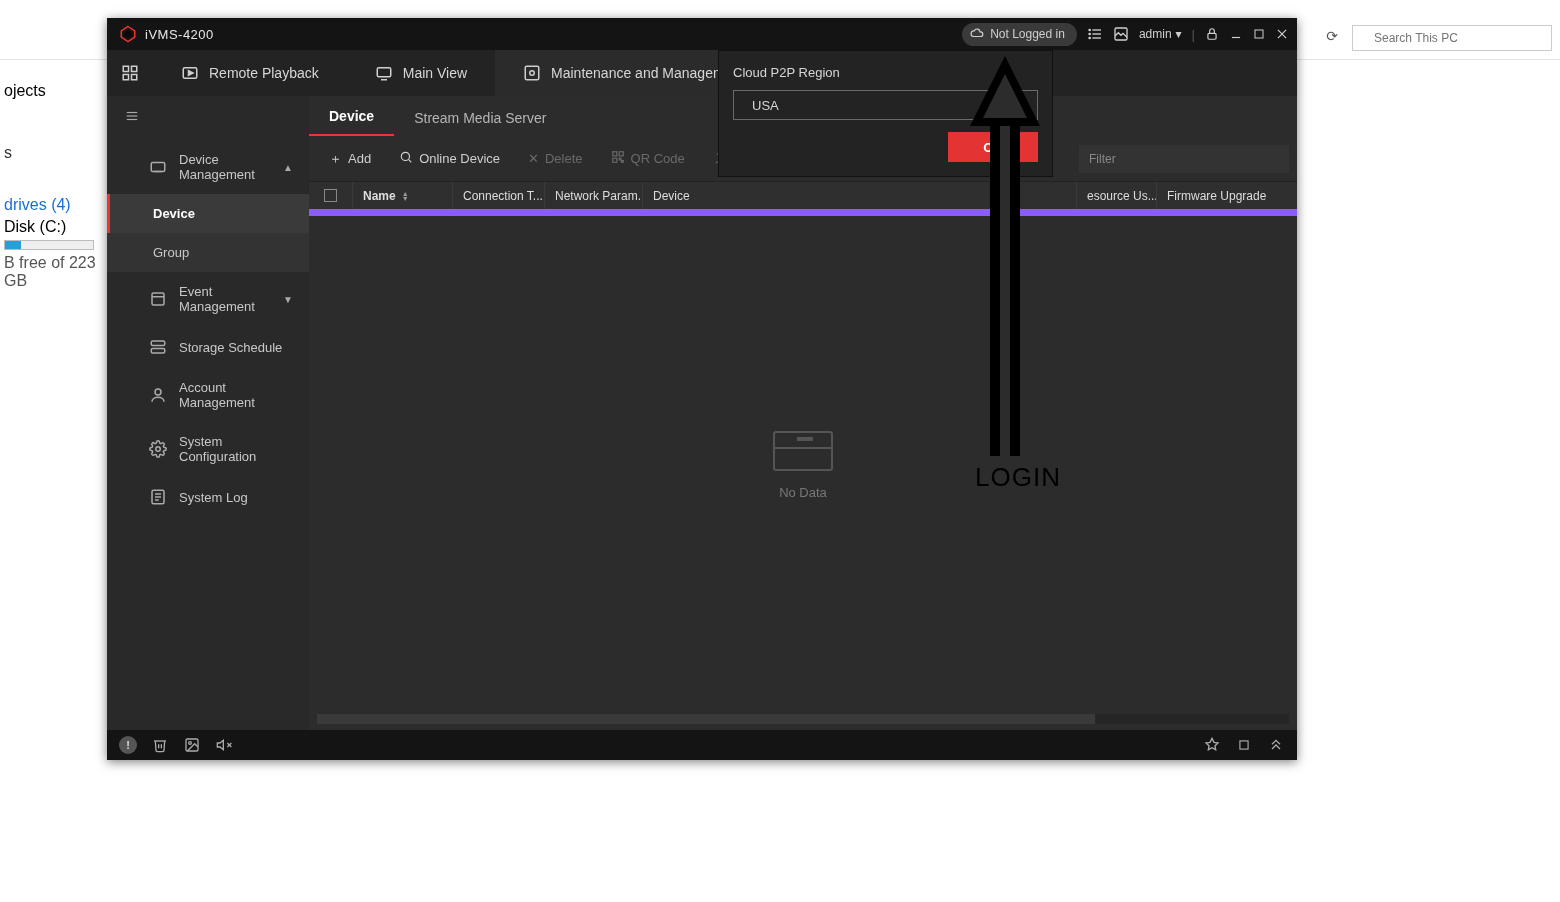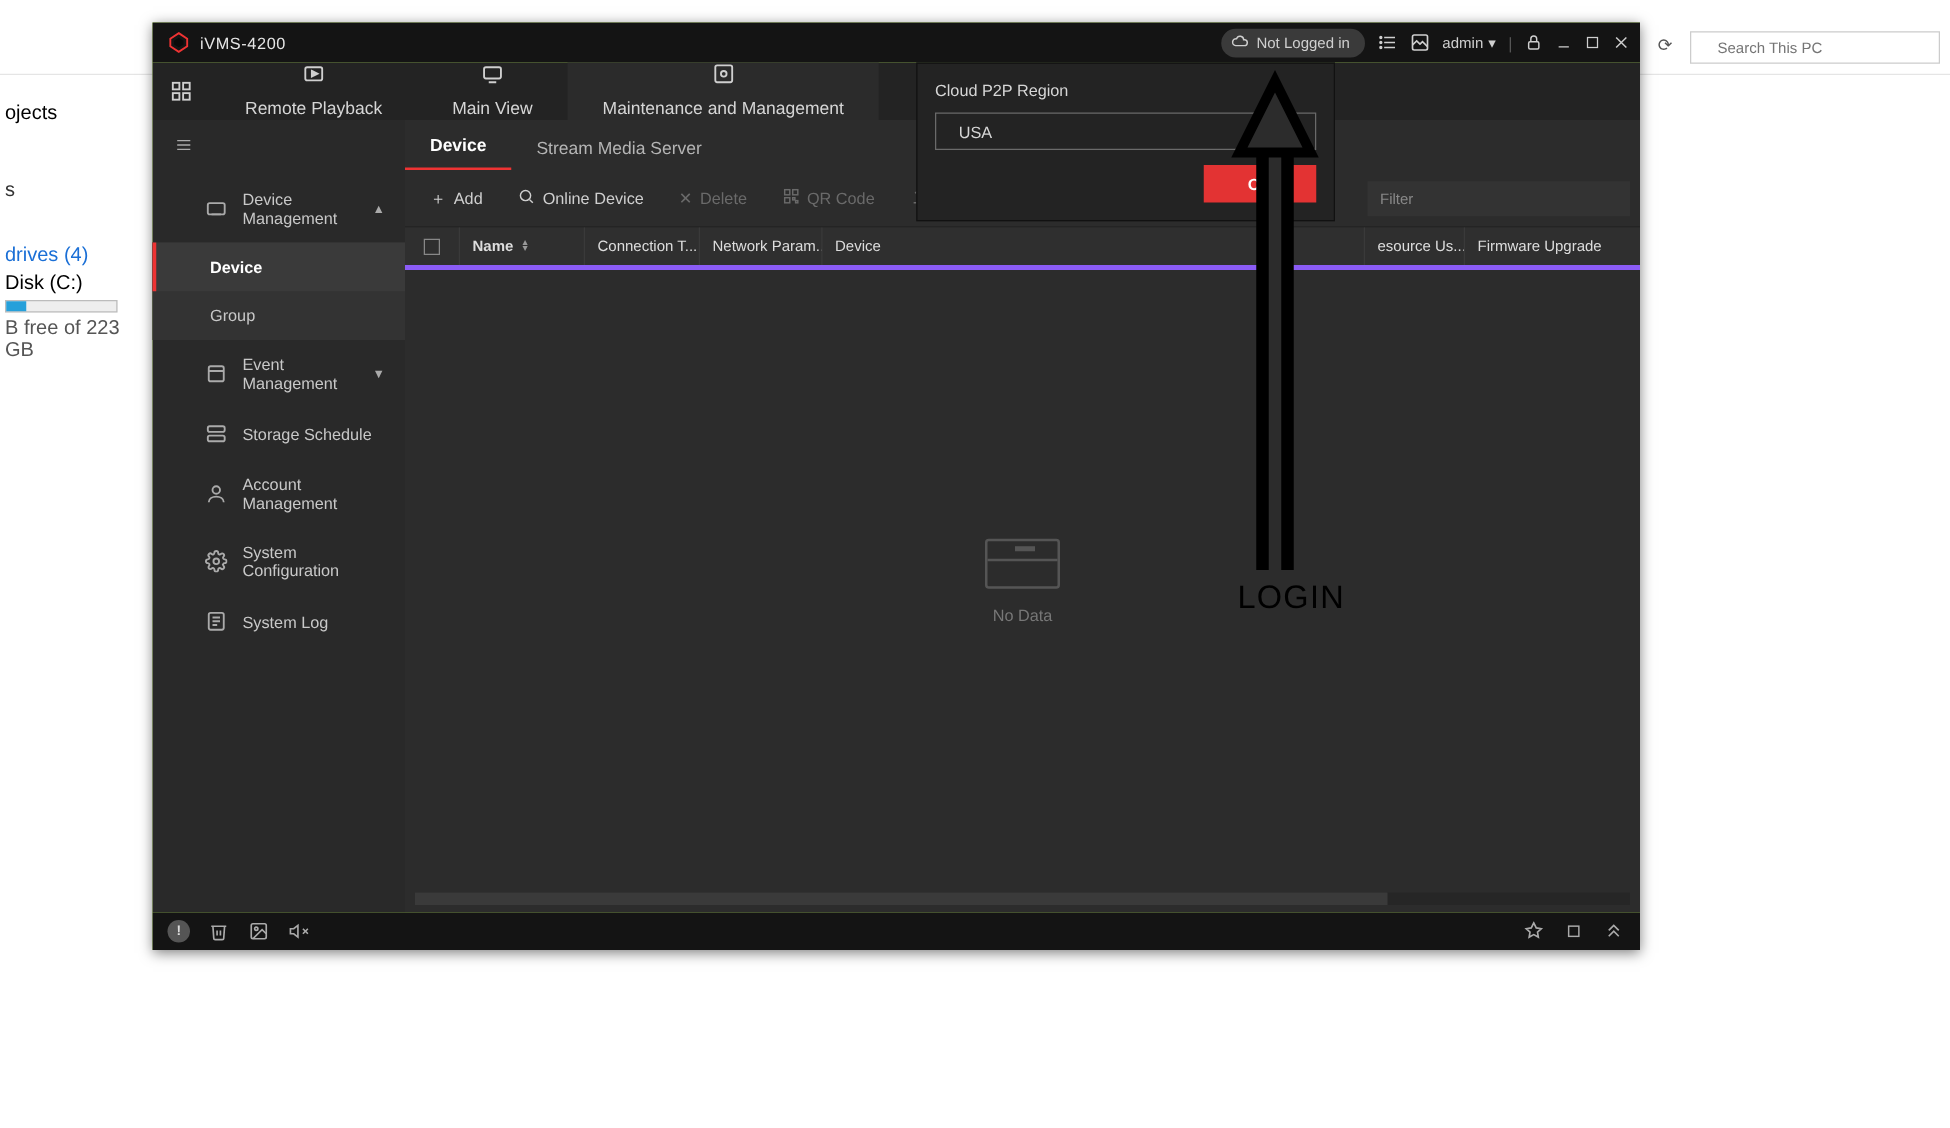--- a/index.html
+++ b/index.html
@@ -12,37 +12,37 @@
 .explorer-left { position: absolute; left: 0; top: 80px; width: 123px; font-size: 16px; color: #333; }
 .explorer-left .row { padding: 2px 4px; }
 .explorer-left .objects { padding: 2px 4px; color: #000; }
 .explorer-left .drives { color: #1a6fd6; padding: 2px 4px; }
 .explorer-left .disk { color: #000; padding: 2px 4px; }
 .explorer-left .bar { width: 90px; height: 10px; border: 1px solid #bcbcbc; margin: 2px 4px; position: relative; background: #eee; }
 .explorer-left .bar-fill { position: absolute; left: 0; top: 0; height: 100%; width: 18%; background: #26a0da; }
 .explorer-left .free { color: #555; padding: 2px 4px; }
 
 
-.app { position: absolute; left: 122px; top: 18px; width: 1190px; height: 742px; background: #bef264; box-shadow: 0 2px 10px rgba(0,0,0,0.5); }
+.app { position: absolute; left: 107px; top: 18px; width: 1190px; height: 742px; background: #86efac; box-shadow: 0 2px 10px rgba(0,0,0,0.5); }
 
 
 .titlebar { height: 32px; background: #141414; display: flex; align-items: center; color: #e6e6e6; font-size: 13px; }
 .logo { width: 18px; height: 18px; margin: 0 8px 0 12px; display: inline-block; }
 .logo svg { width: 18px; height: 18px; }
 .app-title { font-weight: 500; letter-spacing: 0.5px; }
 .titlebar-right { margin-left: auto; display: flex; align-items: center; gap: 10px; padding-right: 8px; }
 .login-pill { background: #3a3a3a; border-radius: 12px; padding: 3px 12px 3px 8px; display: flex; align-items: center; gap: 6px; color: #cfcfcf; font-size: 12px; }
 .tb-icon { color: #cfcfcf; font-size: 14px; display: flex; align-items: center; cursor: pointer; }
 .tb-sep { color: #555; }
 .admin-drop { display: flex; align-items: center; gap: 4px; color: #cfcfcf; font-size: 12px; cursor: pointer; }
 
 
 .tabs-row { height: 46px; background: #232323; display: flex; align-items: stretch; }
 .tabs-row .grid-icon { width: 46px; display: flex; align-items: center; justify-content: center; color: #cfcfcf; }
-.top-tab { display: flex; align-items: center; gap: 10px; padding: 0 28px; color: #d6d6d6; font-size: 14px; cursor: pointer; flex-direction: column; }
+.top-tab { display: flex; align-items: center; gap: 10px; padding: 0 28px; color: #d6d6d6; font-size: 14px; cursor: pointer; }
 .top-tab.active { background: #2b2b2b; }
 .top-tab svg, .top-tab .ticon { width: 18px; height: 18px; color: #cfcfcf; }
 
 
 .body-row { display: flex; height: calc(100% - 32px - 46px - 30px); }
 
 .hamburger-row { height: 44px; display: flex; align-items: center; padding-left: 16px; color: #aaa; }
 .sidebar { width: 202px; background: #292929; display: flex; flex-direction: column; }
 .side-item { display: flex; align-items: center; gap: 12px; padding: 12px 16px; color: #c8c8c8; font-size: 13px; cursor: pointer; margin-left: 26px; }
 .side-item .sicon { width: 18px; height: 18px; display: flex; align-items: center; justify-content: center; color: #aaa; }
@@ -60,21 +60,21 @@
 
 
 .toolbar { height: 46px; display: flex; align-items: center; gap: 4px; padding: 0 8px; border-bottom: 1px solid #222; }
 .tbtn { display: flex; align-items: center; gap: 6px; padding: 6px 12px; color: #cfcfcf; font-size: 13px; cursor: pointer; }
 .tbtn.dim { color: #6a6a6a; }
 .filter-wrap { margin-left: auto; }
 .filter-input { width: 210px; height: 28px; background: #333; border: none; color: #bbb; padding: 0 10px; font-size: 12px; }
 .filter-input::placeholder { color: #888; }
 
 
-.thead { height: 34px; display: flex; align-items: center; background: #2f2f2f; color: #ddd; font-size: 12px; border-bottom: 4px solid #8b5cf6; }
+.thead { height: 34px; display: flex; align-items: center; background: #2f2f2f; color: #ddd; font-size: 12px; border-bottom: 7px solid #8b5cf6; }
 .th { padding: 0 10px; border-right: 1px solid #3a3a3a; height: 100%; display: flex; align-items: center; white-space: nowrap; overflow: hidden; }
 .th.check { width: 44px; justify-content: center; }
 .th.name { width: 100px; font-weight: 600; position: relative; }
 .th .sort { margin-left: 6px; display: flex; flex-direction: column; line-height: 5px; font-size: 7px; color: #999; }
 .th.conn { width: 92px; }
 .th.netp { width: 98px; }
 .th.dev { flex: 1; }
 .th.res { width: 80px; }
 .th.fw { width: 140px; border-right: none; }
 .chk { width: 13px; height: 13px; border: 1px solid #888; }

